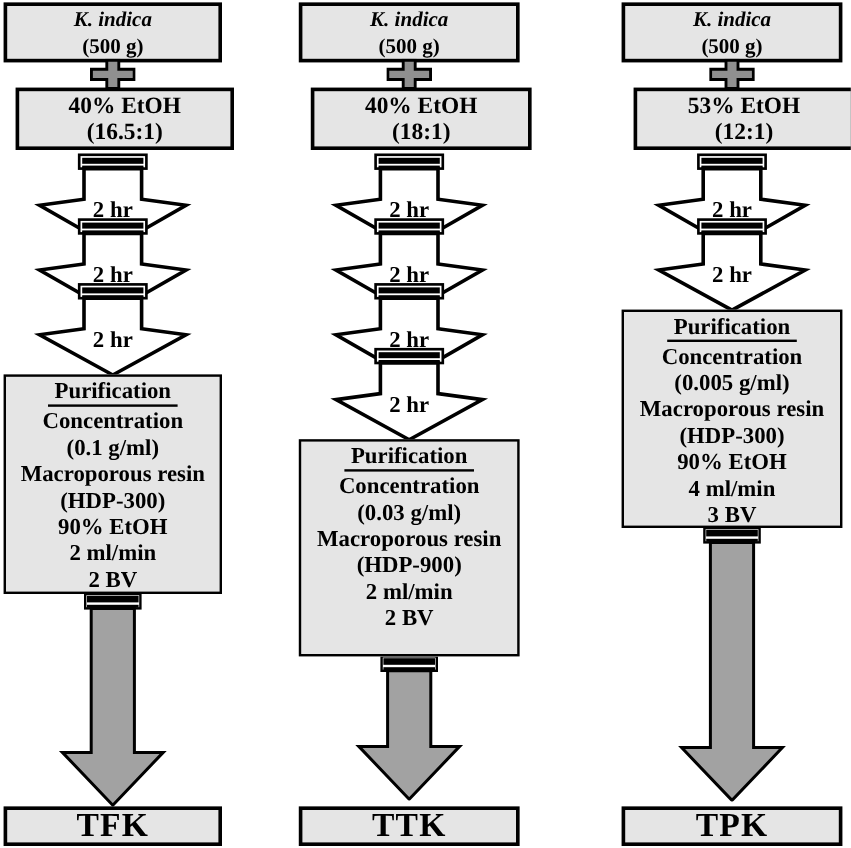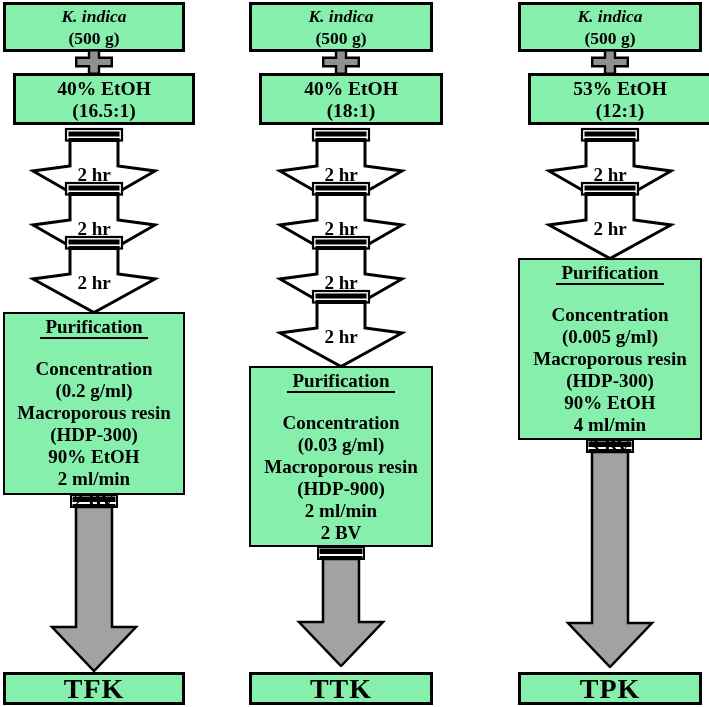--- a/index.html
+++ b/index.html
@@ -1,32 +1,32 @@
 <!DOCTYPE html>
 <html><head>
 <meta charset="utf-8">
 <style>
   html,body{margin:0;padding:0;background:#fff;}
   body{width:709px;height:707px;position:relative;overflow:hidden;
        font-family:"Liberation Serif","DejaVu Serif",serif;color:#000;}
   .col{position:absolute;top:2px;height:703px;display:flex;flex-direction:column;align-items:center;}
-  .box{box-sizing:border-box;width:100%;background:#86efac;border:3px solid #000;text-align:center;font-weight:bold;}
+  .box{box-sizing:border-box;width:100%;background:#e5e5e5;border:3px solid #000;text-align:center;font-weight:bold;}
   .box.source{height:50px;padding-top:1px;font-size:17.5px;line-height:21.5px;}
   .box.source .l1{font-style:italic;}
   .box.solvent{height:52px;padding-top:2px;font-size:19.5px;line-height:22px;margin-left:20px;}
   .plus-row{height:21px;display:flex;justify-content:center;align-items:center;position:relative;z-index:5;}
   .plus-row svg{display:block;margin-top:-2px;}
   .arrows{margin-top:3px;display:flex;flex-direction:column;align-items:flex-start;}
   .au{display:block;position:relative;overflow:visible;}
   .capo{fill:#fff;stroke:#000;stroke-width:2.2;}
   .capb{fill:#000;}
   .hollow{fill:#fff;stroke:#000;stroke-width:3;stroke-linejoin:miter;}
   svg text{font-family:"Liberation Serif","DejaVu Serif",serif;font-weight:bold;font-size:19px;text-anchor:middle;fill:#000;}
   .box.purif{border-width:2.5px;margin-top:-2px;font-size:19px;line-height:22px;padding-top:2px;position:relative;z-index:4;}
-  .purif-title{display:inline-block;border-bottom:2px solid #000;padding:0 5px;line-height:21px;margin-bottom:19px;}
+  .purif-title{display:inline-block;border-bottom:2px solid #000;padding:0 5px;line-height:21px;margin-bottom:2px;}
   .gray-arrow{display:block;position:relative;z-index:3;}
   .gcap-o{fill:#fff;stroke:#000;stroke-width:2;}
   .gshaft{stroke:#000;stroke-width:2.5;stroke-linejoin:miter;}
   .plusp{stroke:#000;stroke-width:2.4;stroke-linejoin:miter;}
   .box.result{position:absolute;left:0;right:0;bottom:0;height:33px;display:flex;align-items:center;justify-content:center;font-size:28px;letter-spacing:1px;line-height:27px;}
 </style>
 </head>
 <body>
 
 <div class="col" style="left:3px;width:182px;">
@@ -62,21 +62,21 @@
       <rect class="capo" x="52" y="1" width="56" height="11.5"></rect>
         <rect class="capb" x="54.5" y="3.5" width="51" height="5"></rect>
         <rect class="capb" x="54.5" y="10" width="51" height="2.5"></rect>
       <path class="hollow" d="M56,12.5 L56,38 L19,43 L80,76.5 L141,43 L104,38 L104,12.5 Z"></path>
       <text x="80" y="53">2 hr</text>
     </svg>
   </div>
   <div class="box purif" style="height:183px;">
     <div><span class="purif-title">Purification</span></div>
     <div>Concentration</div>
-    <div>(0.2 g/ml)</div>
+    <div>(0.1 g/ml)</div>
     <div>Macroporous resin</div>
     <div>(HDP-300)</div>
     <div>90% EtOH</div>
     <div>2 ml/min</div>
     <div>2 BV</div>
   </div>
   <svg class="gray-arrow" width="160" height="177" viewBox="0 0 160 177">
     <rect class="gcap-o" x="57" y="0" width="46" height="12"></rect>
       <rect class="capb" x="58.5" y="1.5" width="43" height="5.5"></rect>
       <rect class="capb" x="58.5" y="9" width="43" height="2.5"></rect>

